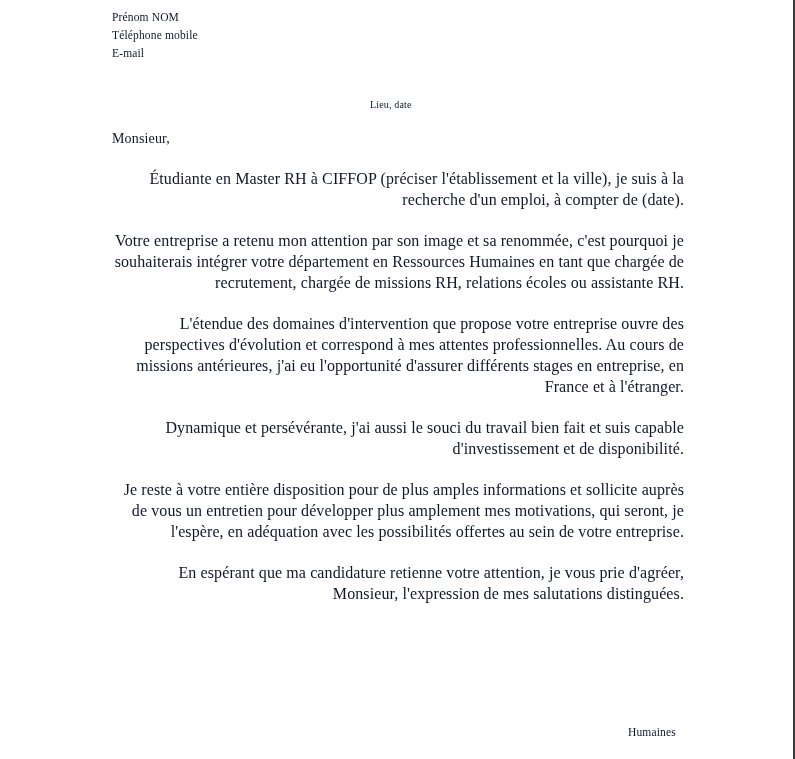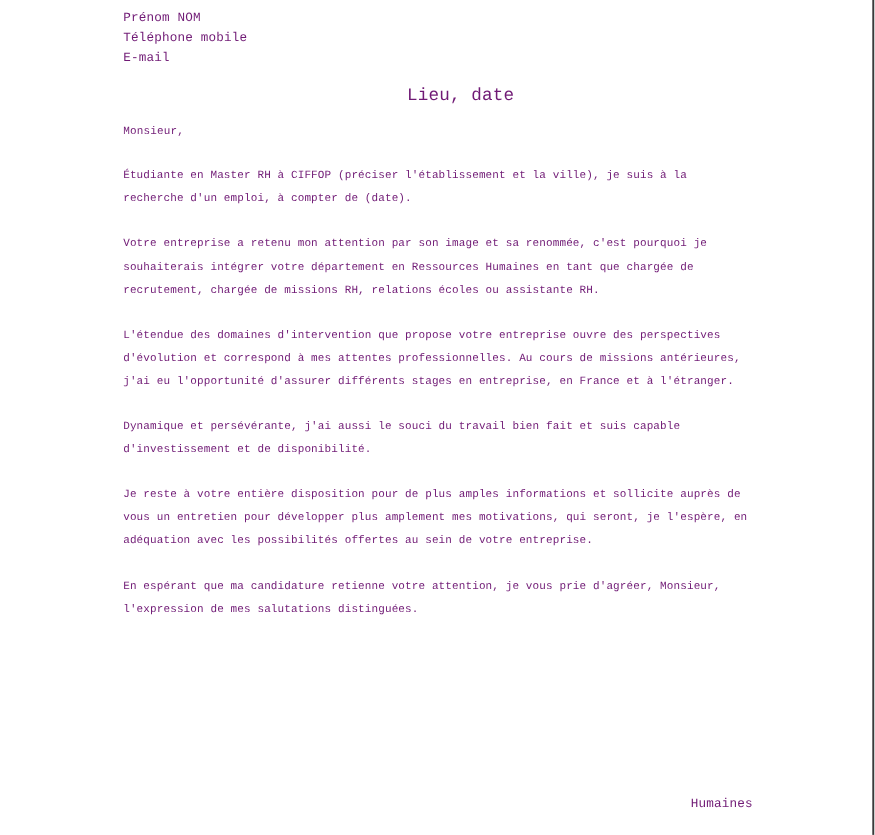--- a/index.html
+++ b/index.html
@@ -9,22 +9,22 @@
   }
 
   .page {
     position: relative;
     width: 795px;
     height: 759px;
     background: #ffffff;
     border-right: 2px solid #3a3a3a;
     box-sizing: border-box;
     overflow: hidden;
-    font-family: Liberation Mono, monospace;
-    color: #701a75;
+    font-family: Liberation Serif, serif;
+    color: #0f172a;
   }
 
   .doc-body {
     position: absolute;
     left: 112px;
     top: 8px;
     width: 580px;
   }
 
   .sender-block {
@@ -32,40 +32,40 @@
   }
 
   .sender-line {
     font-size: 11.5px;
     line-height: 18px;
     letter-spacing: 0.15px;
     white-space: nowrap;
   }
 
   .date-line {
-    margin-top: 16px;
+    margin-top: 34px;
     margin-left: 258px;
-    font-size: 16px;
+    font-size: 10px;
     line-height: 18px;
     letter-spacing: 0.15px;
   }
 
   .salutation {
     margin-top: 16px;
-    font-size: 10px;
+    font-size: 14px;
     line-height: 18px;
     letter-spacing: 0.15px;
   }
 
   .para {
     margin-top: 20px;
-    font-size: 10px;
+    font-size: 16px;
     line-height: 21px;
     letter-spacing: 0.1px;
-    text-align: left;
+    text-align: right;
     width: 572px;
   }
 
   .para.extra-gap {
     margin-top: 40px;
   }
 
   .signature-line {
     position: absolute;
     left: 628px;

